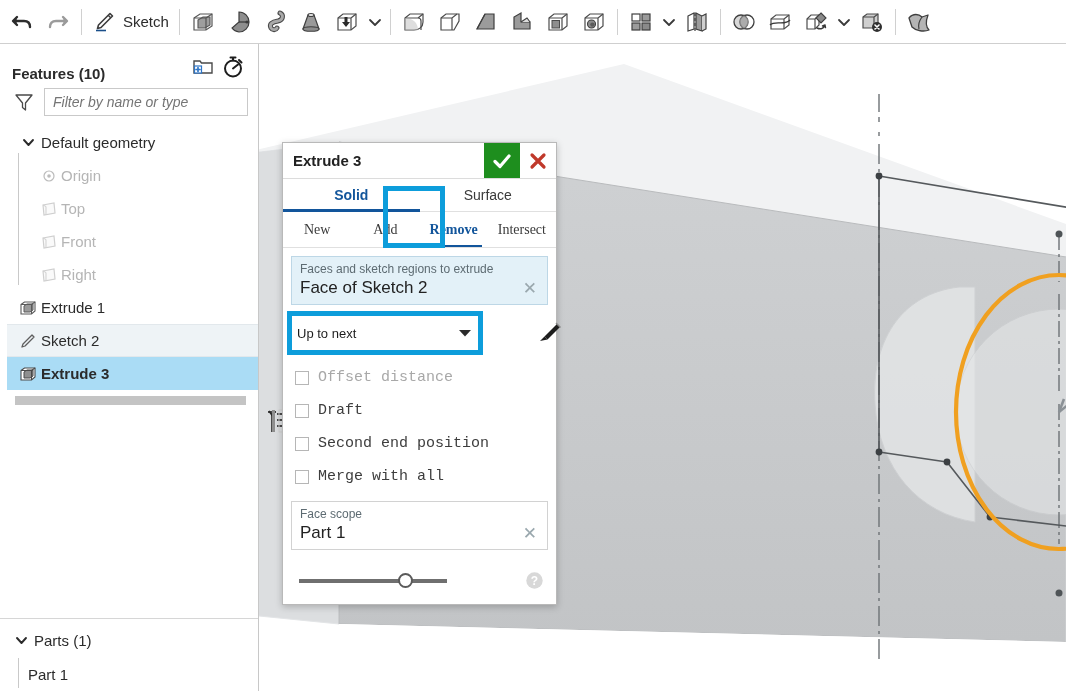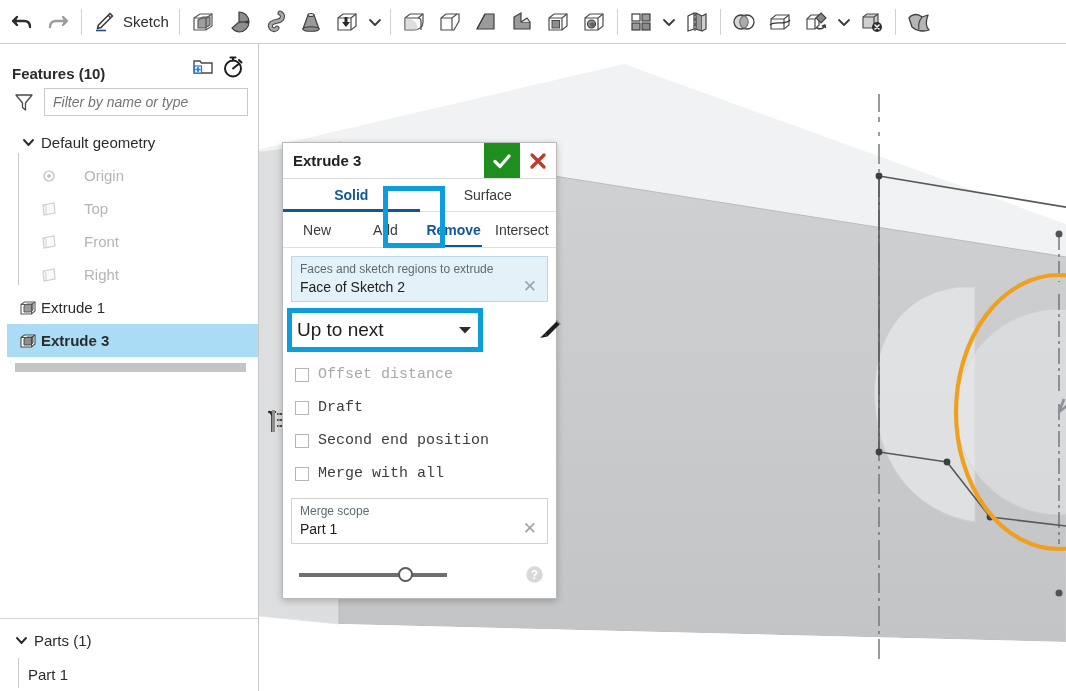--- a/index.html
+++ b/index.html
@@ -51,21 +51,21 @@
 
   #feat-list { flex: 1; overflow: hidden; position: relative; padding-top: 4px; padding-left: 7px; }
 
   .frow {
     height: 33px; display: flex; align-items: center; padding-left: 8px;
     font-size: 15px; color: #2b2b2b; cursor: pointer; position: relative;
   }
   .frow .ficon { width: 26px; display: flex; align-items: center; justify-content: center; flex: none; }
   .frow.indent1 { padding-left: 30px; }
   .frow.indent1 .ficon { width: 24px; }
-  .frow.dim { color: #b5b5b5; gap: 23px; }
+  .frow.dim { color: #b5b5b5; }
   .frow.hover-row { background: #eef3f6; border-top:1px solid #e2e8ec; border-bottom:1px solid #e2e8ec; }
   .frow.selected { background: #aadcf5; font-weight: bold; }
   .tree-line {
     position: absolute; left: 18px; width: 1px; background: #c9c9c9;
   }
   #rollback {
     height: 9px; background: #c4c4c4; margin: 6px 12px 0 8px;
   }
   .panel-div { height: 1px; background: #d6d6d6; }
   #parts-sec { flex: none; }
@@ -100,51 +100,51 @@
     flex: 1; display:flex; align-items:center; justify-content:center;
     font-size: 14px; color: #3a3a3a; cursor: pointer; position: relative;
   }
   .tab1.act { color: #12559b; font-weight: bold; }
   .tab1.act::after {
     content:''; position:absolute; left:0; right:0; bottom:-1px; height:3px; background:#12559b;
   }
   .tabs2 { display: flex; height: 36px; border-bottom: 1px solid #e0e0e0; position: relative; }
   .tab2 {
     flex: 1; display:flex; align-items:center; justify-content:center;
-    font-size: 14px; color: #3a3a3a; cursor: pointer; position: relative;
+    font-size: 14px; color: #3a3a3a; cursor: pointer; position: relative; font-family: Liberation Serif, serif;
   }
   .tab2.act { color: #12559b; font-weight: bold; }
   .tab2.act::after {
     content:''; position:absolute; left:6px; right:6px; bottom:0px; height:2px; background:#12559b;
   }
   #hl-remove {
     position: absolute; left: 100px; top: -26px; width: 62px; height: 62px;
     border: 5px solid #0d9ddb; pointer-events: none; z-index: 5;
   }
   .dlg-body { padding: 8px 8px 10px 8px; }
   .qbox {
     border: 1px solid #bdd7e6; background: #e3f1f8; padding: 5px 8px 6px 8px;
     margin-bottom: 9px; position: relative;
   }
   .qbox.plain { background: #fff; border: 1px solid #d2d2d2; }
   .qlabel { font-size: 12px; color: #5d6b72; margin-bottom: 2px; }
   .qvaluerow { display: flex; align-items: center; }
-  .qvalue { flex: 1; font-size: 14px; color: #222; }
+  .qvalue { flex: 1; font-size: 17px; color: #222; }
   .qx { color: #9aa8ae; font-size: 17px; cursor: pointer; line-height: 1; padding: 0 2px; }
 
   #depth-wrap { position: relative; margin: 0 0 9px 0; height: 38px; }
   #depth-hl {
     position: absolute; left: -4px; top: -3px; width: 196px; height: 44px;
     border: 5px solid #0d9ddb; pointer-events: none;
   }
   #depth-sel {
     position: absolute; left: 0; top: 0; width: 187px; height: 38px;
     background: #fff; display: flex; align-items: center; cursor: pointer;
   }
-  #depth-text { flex: 1; font-size: 19px; color: #1d1d1d; padding-left: 6px; }
+  #depth-text { flex: 1; font-size: 13px; color: #1d1d1d; padding-left: 6px; }
   #depth-caret { width: 26px; display:flex; align-items:center; justify-content:center; }
   #dir-arrow { position: absolute; left: 244px; top: 6px; cursor: pointer; }
 
   .cbrow { display: flex; align-items: center; height: 33px; cursor: pointer; font-family: Liberation Mono, monospace; }
   .cbox {
     width: 14px; height: 14px; border: 1px solid #b6b6b6; background: #fff;
     margin: 0 9px 0 4px; flex: none;
   }
   .cblabel { font-size: 15px; color: #3d3d3d; }
   .cblabel.faded { color: #a8a8a8; }
@@ -452,20 +452,28 @@
           <svg width="18" height="18" viewBox="0 0 18 18">
               <path d="M2 5.5 L5.5 3 L16 3 L16 12 L12.5 15 L2 15 Z" fill="#fff" stroke="#5a5a5a" stroke-width="1.1"></path>
               <path d="M5 7 L8 5 L14 5 L14 11 L11 13 L5 13 Z" fill="#9a9a9a" stroke="#5a5a5a" stroke-width="1"></path>
               <path d="M2 5.5 L12.5 5.5 L12.5 15 M12.5 5.5 L16 3" fill="none" stroke="#5a5a5a" stroke-width="1.1"></path>
             </svg>
         </span>
         <span>Extrude 1</span>
       </div>
 
 
+      <div class="frow hover-row">
+        <span class="ficon">
+          <svg width="18" height="18" viewBox="0 0 18 18">
+              <path d="M13 3 L15 5 L6 14 L3 15 L4 12 Z" fill="none" stroke="#5e5e5e" stroke-width="1.3" stroke-linejoin="round"></path>
+            </svg>
+        </span>
+        <span>Sketch 2</span>
+      </div>
 
 
       <div class="frow selected">
         <span class="ficon">
           <svg width="18" height="18" viewBox="0 0 18 18">
               <path d="M2 5.5 L5.5 3 L16 3 L16 12 L12.5 15 L2 15 Z" fill="#fff" stroke="#4a4a4a" stroke-width="1.1"></path>
               <path d="M5 7 L8 5 L14 5 L14 11 L11 13 L5 13 Z" fill="#8f8f8f" stroke="#4a4a4a" stroke-width="1"></path>
               <path d="M2 5.5 L12.5 5.5 L12.5 15 M12.5 5.5 L16 3" fill="none" stroke="#4a4a4a" stroke-width="1.1"></path>
             </svg>
         </span>
@@ -648,21 +656,21 @@
       <div class="cbrow">
         <span class="cbox"></span>
         <span class="cblabel">Second end position</span>
       </div>
       <div class="cbrow">
         <span class="cbox"></span>
         <span class="cblabel">Merge with all</span>
       </div>
 
       <div class="qbox plain" style="margin-top:8px;">
-        <div class="qlabel">Merge scope</div>
+        <div class="qlabel">Face scope</div>
         <div class="qvaluerow">
           <span class="qvalue">Part 1</span>
           <span class="qx">✕</span>
         </div>
       </div>
 
       <div id="slider-row">
         <div id="slider-track">
           <div id="slider-knob"></div>
         </div>

